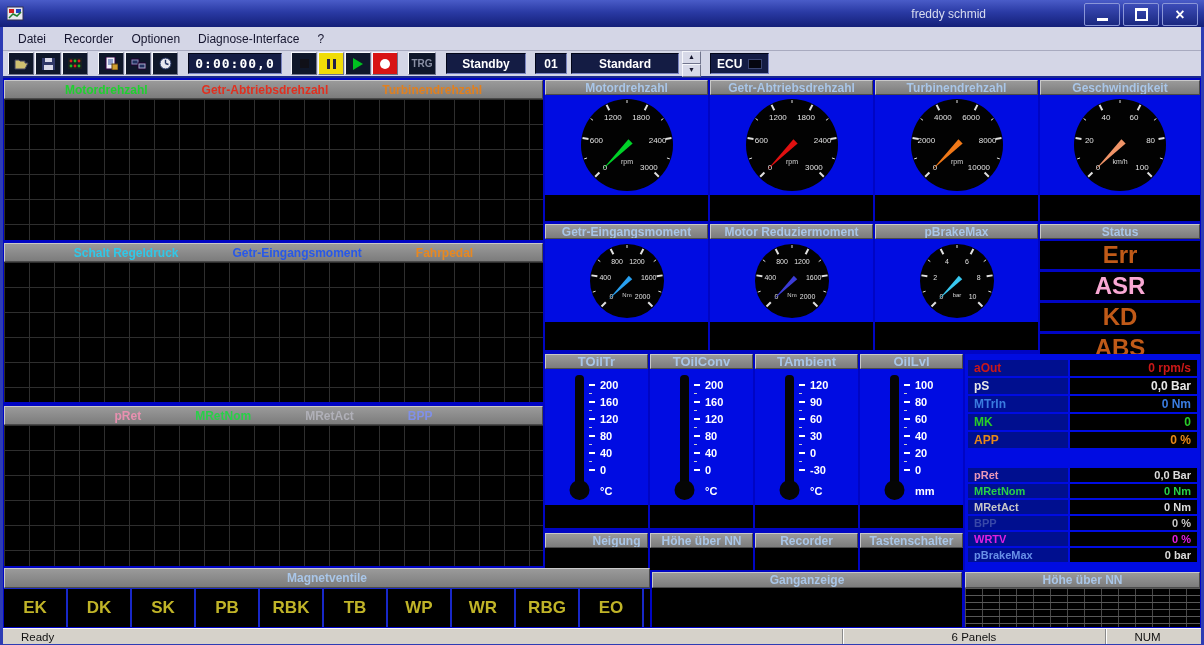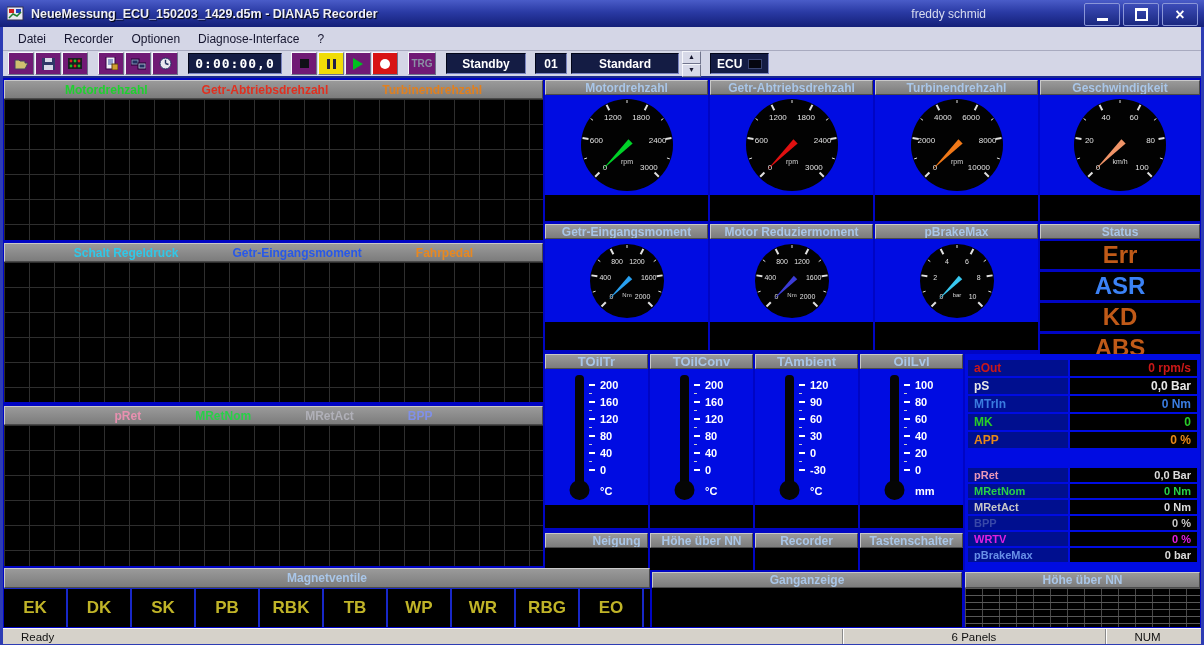--- a/index.html
+++ b/index.html
@@ -19,21 +19,21 @@
   .win-btn .min-glyph{width:11px;height:3px;background:#fff;margin-top:10px;}
   .win-btn .max-glyph{width:9px;height:8px;border:2px solid #fff;border-top-width:3px;}
   .win-btn .close-glyph{font-size:16px;font-weight:bold;line-height:16px;}
   .menubar{position:absolute;left:3px;top:27px;width:1198px;height:24px;
     background:#d4d6e6;display:flex;align-items:center;padding-left:6px;box-sizing:border-box;
     border-bottom:1px solid #a8aabf;}
   .menu-item{font-size:12px;color:#15152e;padding:3px 9px;}
   .toolbar{position:absolute;left:3px;top:51px;width:1198px;height:27px;
     background:#d4d6e6;display:flex;align-items:center;padding-left:5px;box-sizing:border-box;
     border-bottom:2px solid #1a2a8e;}
-  .tb-btn{width:24px;height:21px;background:#701a75;margin-right:1px;
+  .tb-btn{width:24px;height:21px;background:#0f172a;margin-right:1px;
     border:1px solid;border-color:#f6f7fc #70748c #70748c #f6f7fc;
     display:flex;align-items:center;justify-content:center;}
   .tb-gap{width:9px;}
   .disp{background:#141c44;color:#fff;font-weight:bold;font-size:12px;
     border:1px solid;border-color:#02061a #7a84c0 #7a84c0 #02061a;
     display:flex;align-items:center;justify-content:center;height:19px;box-sizing:content-box;}
   .timer{width:92px;font-family:"DejaVu Sans Mono",monospace;font-size:13px;letter-spacing:1px;}
   .t-stop .g{width:9px;height:9px;background:#101018;}
   .t-pause{background:#f0dc08;}
   .t-pause .g{display:flex;gap:3px;}
@@ -96,21 +96,20 @@
 
 <div id="app">
 
   <div class="titlebar">
     <svg class="app-icon" viewBox="0 0 18 16">
       <rect x="0" y="1" width="16" height="13" fill="#e8e8f0" stroke="#303050"></rect>
       <rect x="2" y="3" width="5" height="4" fill="#d02020"></rect>
       <rect x="9" y="3" width="5" height="4" fill="#2040c0"></rect>
       <path d="M2 12 L6 8 L10 10 L14 6" stroke="#208030" fill="none" stroke-width="1.5"></path>
     </svg>
-    <div class="title-text">NeueMessung_ECU_150203_1429.d5m - DIANA5 Recorder</div>
     <div class="user-name">freddy schmid</div>
     <div class="win-btns">
       <div class="win-btn">
           <div class="min-glyph"></div>
         </div>
       <div class="win-btn">
           <div class="max-glyph"></div>
         </div>
       <div class="win-btn">
           <div class="close-glyph">×</div>
@@ -431,21 +430,21 @@
             <text x="39" y="54.54" fill="#d8d8d8" font-size="6" text-anchor="middle">bar</text>
             <polygon points="20.61522368914976,57.384776310850235 40.83847763108503,33.767409819219544 44.23259018078045,37.16152236891498" fill="#38c8f0"></polygon>
           </svg>
         </div>
         <div class="blackbox" style="height: 28px;"></div>
       </div>
       <div class="abs" style="left: 1036px; top: 146px; width: 160px; height: 126px; position: absolute;">
         <div class="hdr" style="height: 15px;">Status</div>
         <div class="status-rows" style="position: absolute; inset: 17px 0px 0px;">
           <div class="status-row" style="color: rgb(192, 90, 24);">Err</div>
-          <div class="status-row" style="color: #3b82f6;">ASR</div>
+          <div class="status-row" style="color: #f9a8d4;">ASR</div>
           <div class="status-row" style="color: rgb(192, 90, 24);">KD</div>
           <div class="status-row" style="color: rgb(192, 90, 24);">ABS</div>
         </div>
       </div>
       <div class="abs" style="left: 541px; top: 276px; width: 103px; height: 174px; position: absolute;">
         <div class="hdr" style="height: 15px; font-size: 13px;">TOilTr</div>
         <div class="face" style="height: 136px;">
           <svg width="103" height="136" viewBox="0 0 103 136">
             <rect x="30" y="6" width="9" height="112" rx="4" fill="#050505"></rect>
             <circle cx="34.5" cy="121" r="10" fill="#050505"></circle>

